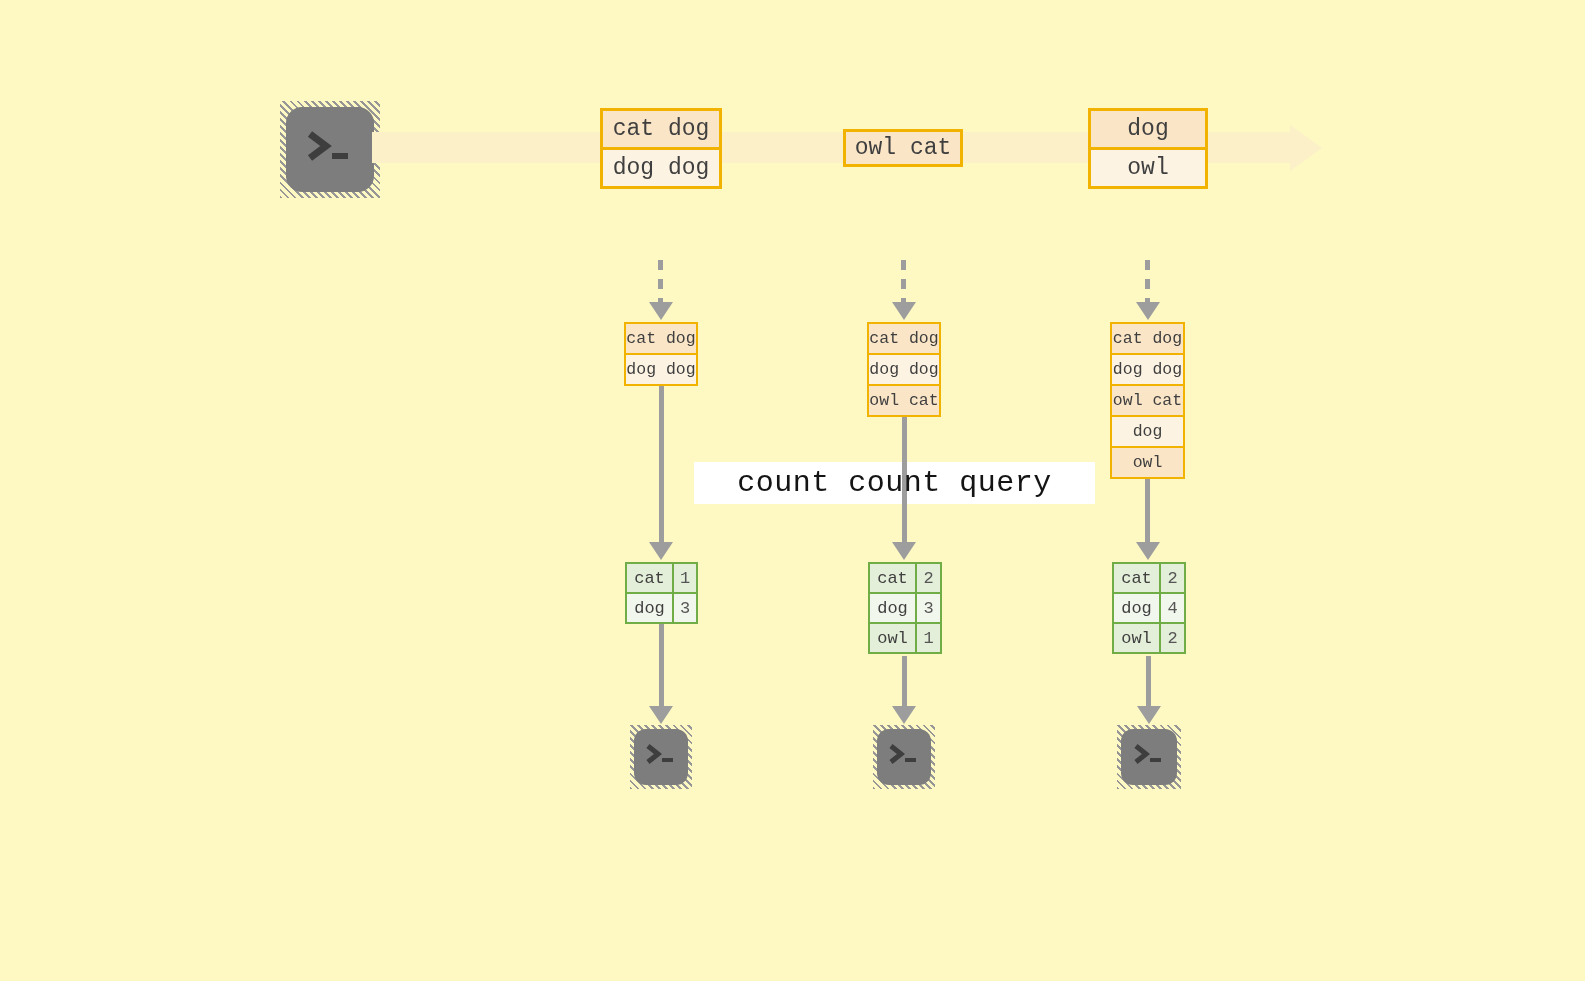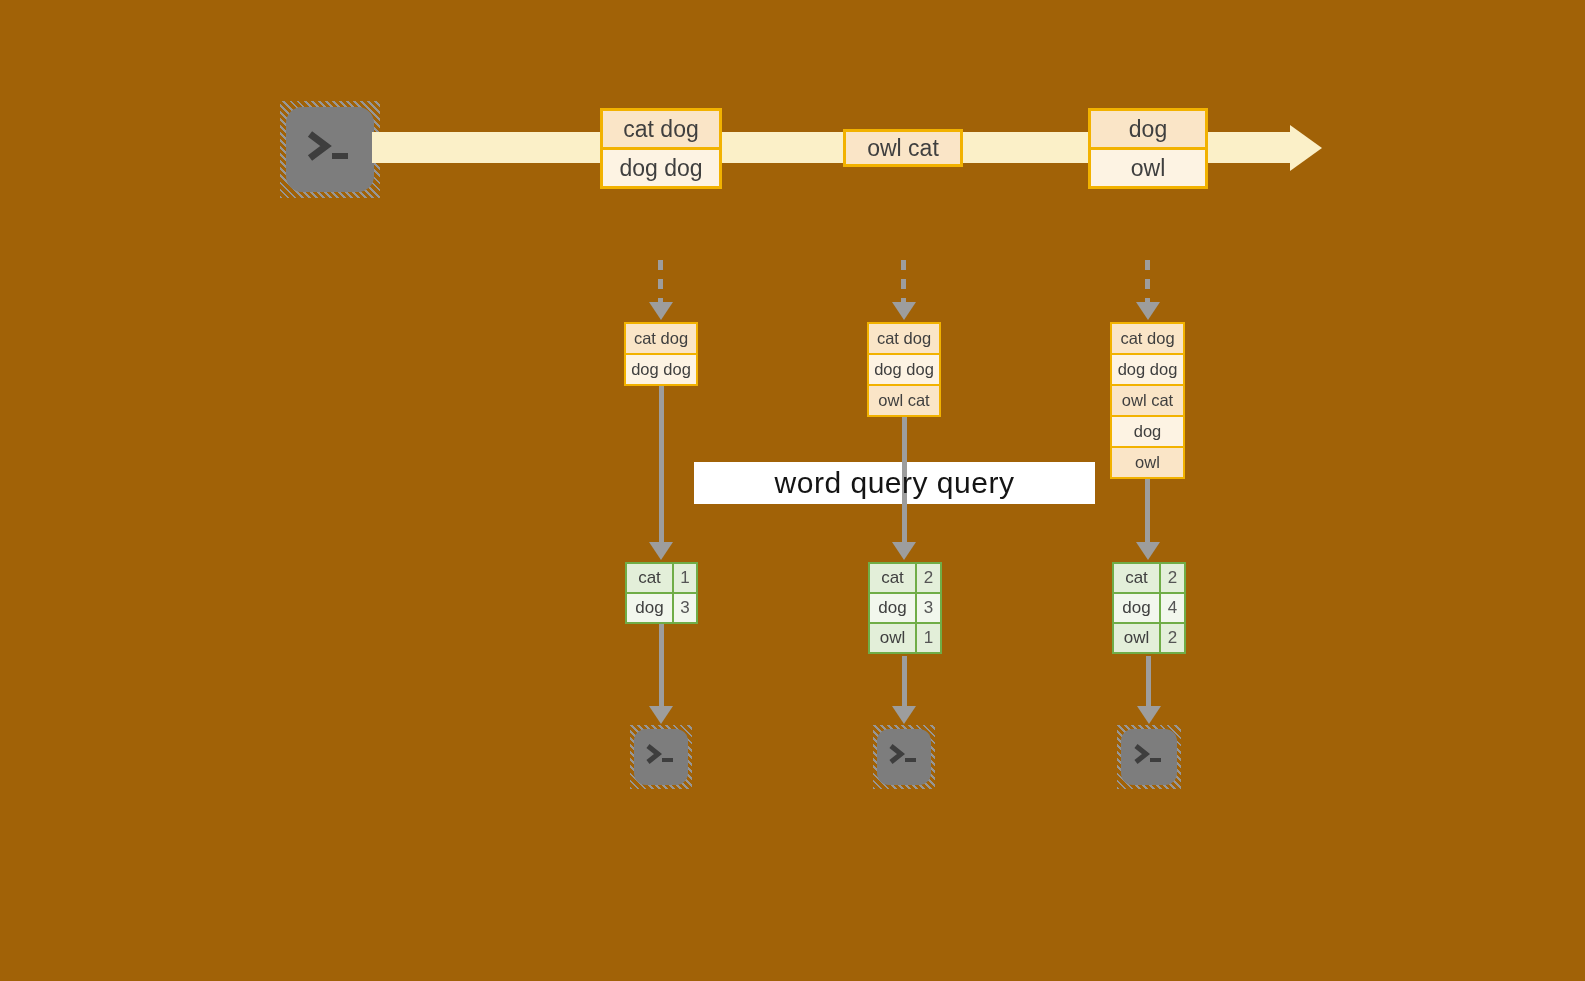--- a/index.html
+++ b/index.html
@@ -9,22 +9,22 @@
     --peach-b:#FDF3E3;
     --green:#70AD47;
     --green-a:#E3EFD9;
     --green-b:#F2F7ED;
     --gray:#9D9D9D;
     --termgray:#7D7D7D;
     --txt:#3F3F3F;
   }
   html,body{margin:0;padding:0;background:#000;}
   #canvas{
-    position:relative;width:1585px;height:981px;background:#a16207;overflow:hidden;
-    font-family:Liberation Sans, sans-serif;color:var(--txt);
+    position:relative;width:1585px;height:981px;background:#fef9c3;overflow:hidden;
+    font-family:Liberation Mono, monospace;color:var(--txt);
   }
   .abs{position:absolute;}
 
   
   .term{background:repeating-linear-gradient(45deg,#969696 0 2px,rgba(0,0,0,0) 2px 5px);}
   .term-inner{position:absolute;background:var(--termgray);}
   .term-big .term-inner{inset:6px;border-radius:16px;}
   .term-small .term-inner{inset:4px;border-radius:12px;}
   .term svg{position:absolute;left:0;top:0;width:100%;height:100%;}
 
@@ -123,21 +123,21 @@
 
   <div class="abs qband" style="left:694px;top:462px;width:401px;height:42px;"></div>
 
   <div class="abs vline" style="left:659px;top:386px;height:156px;"></div>
   <div class="abs head-down" style="left:649px;top:542px;"></div>
   <div class="abs vline" style="left:902px;top:417px;height:125px;"></div>
   <div class="abs head-down" style="left:892px;top:542px;"></div>
   <div class="abs vline" style="left:1145px;top:479px;height:63px;"></div>
   <div class="abs head-down" style="left:1136px;top:542px;"></div>
 
-  <div class="abs qtext" style="left:694px;top:462px;width:401px;height:42px;">word query query</div>
+  <div class="abs qtext" style="left:694px;top:462px;width:401px;height:42px;">count count query</div>
 
   <div class="abs gtable" style="left:625px;top:562px;width:73px;">
     <div class="grow">
       <div class="gword gfill-a">cat</div>
       <div class="gcount gfill-a">1</div>
     </div>
     <div class="grow">
       <div class="gword gfill-b">dog</div>
       <div class="gcount gfill-b">3</div>
     </div>

